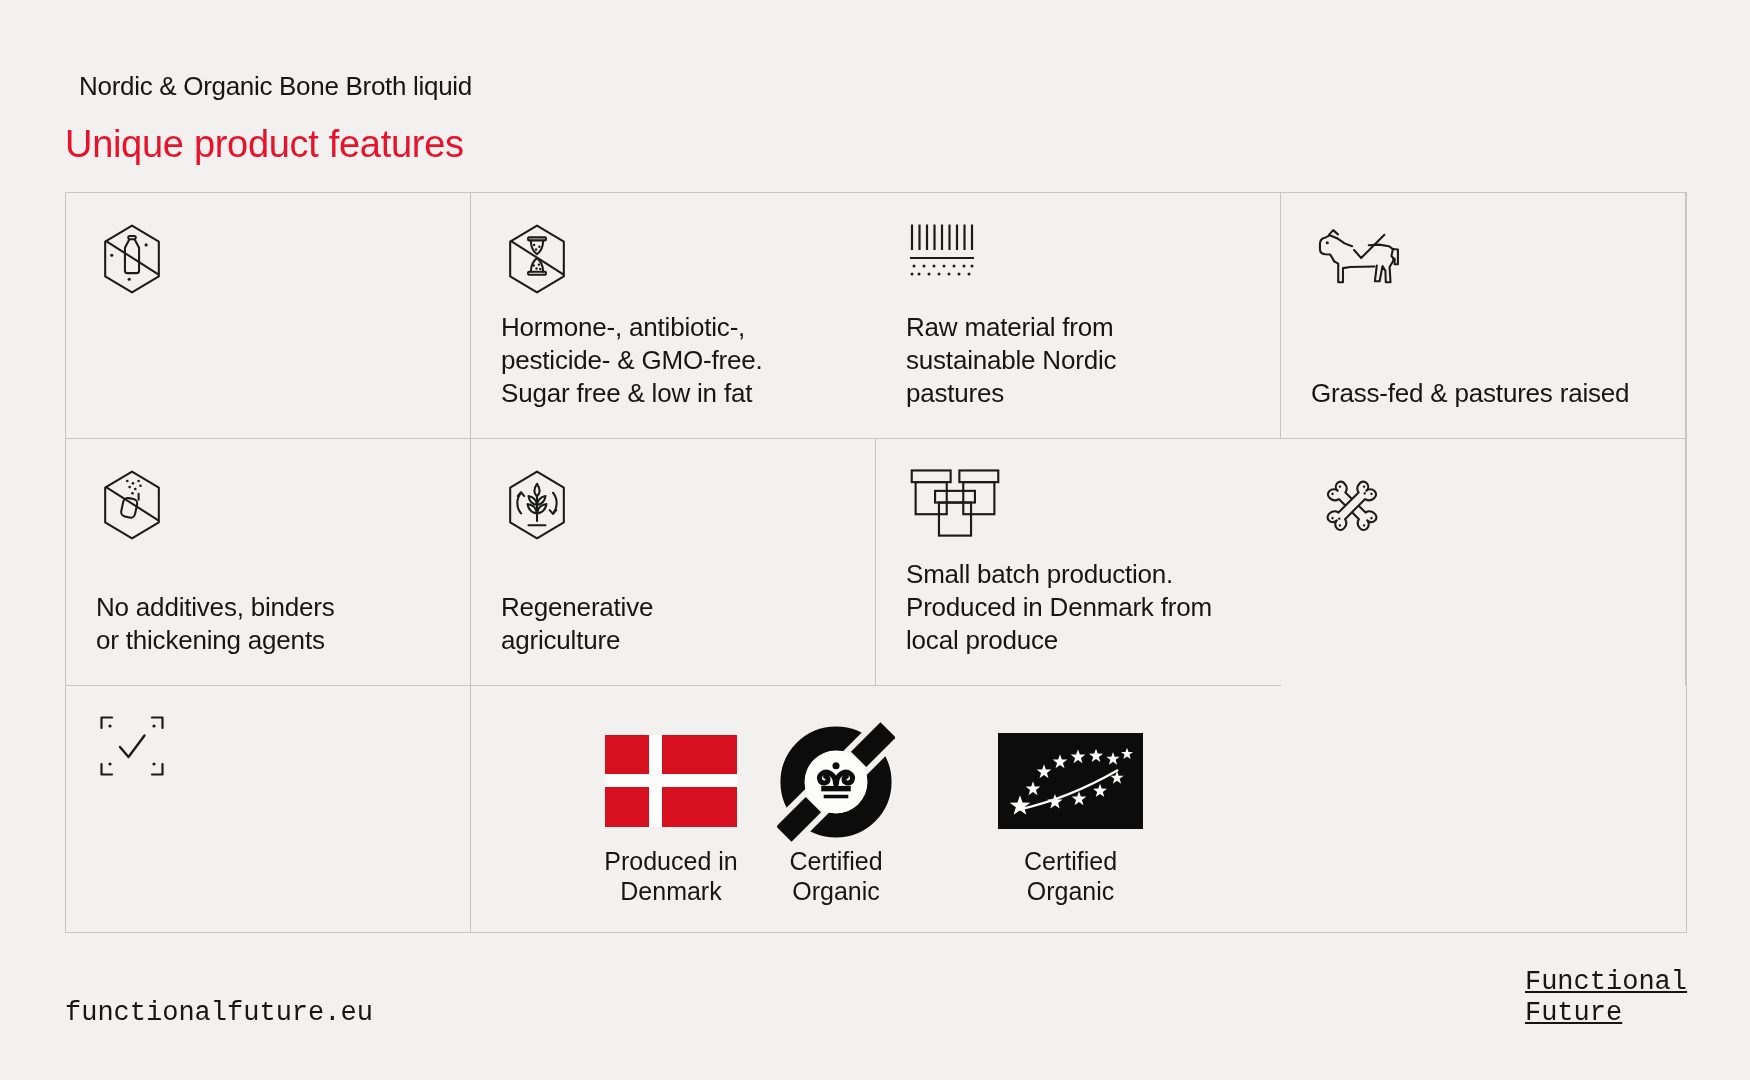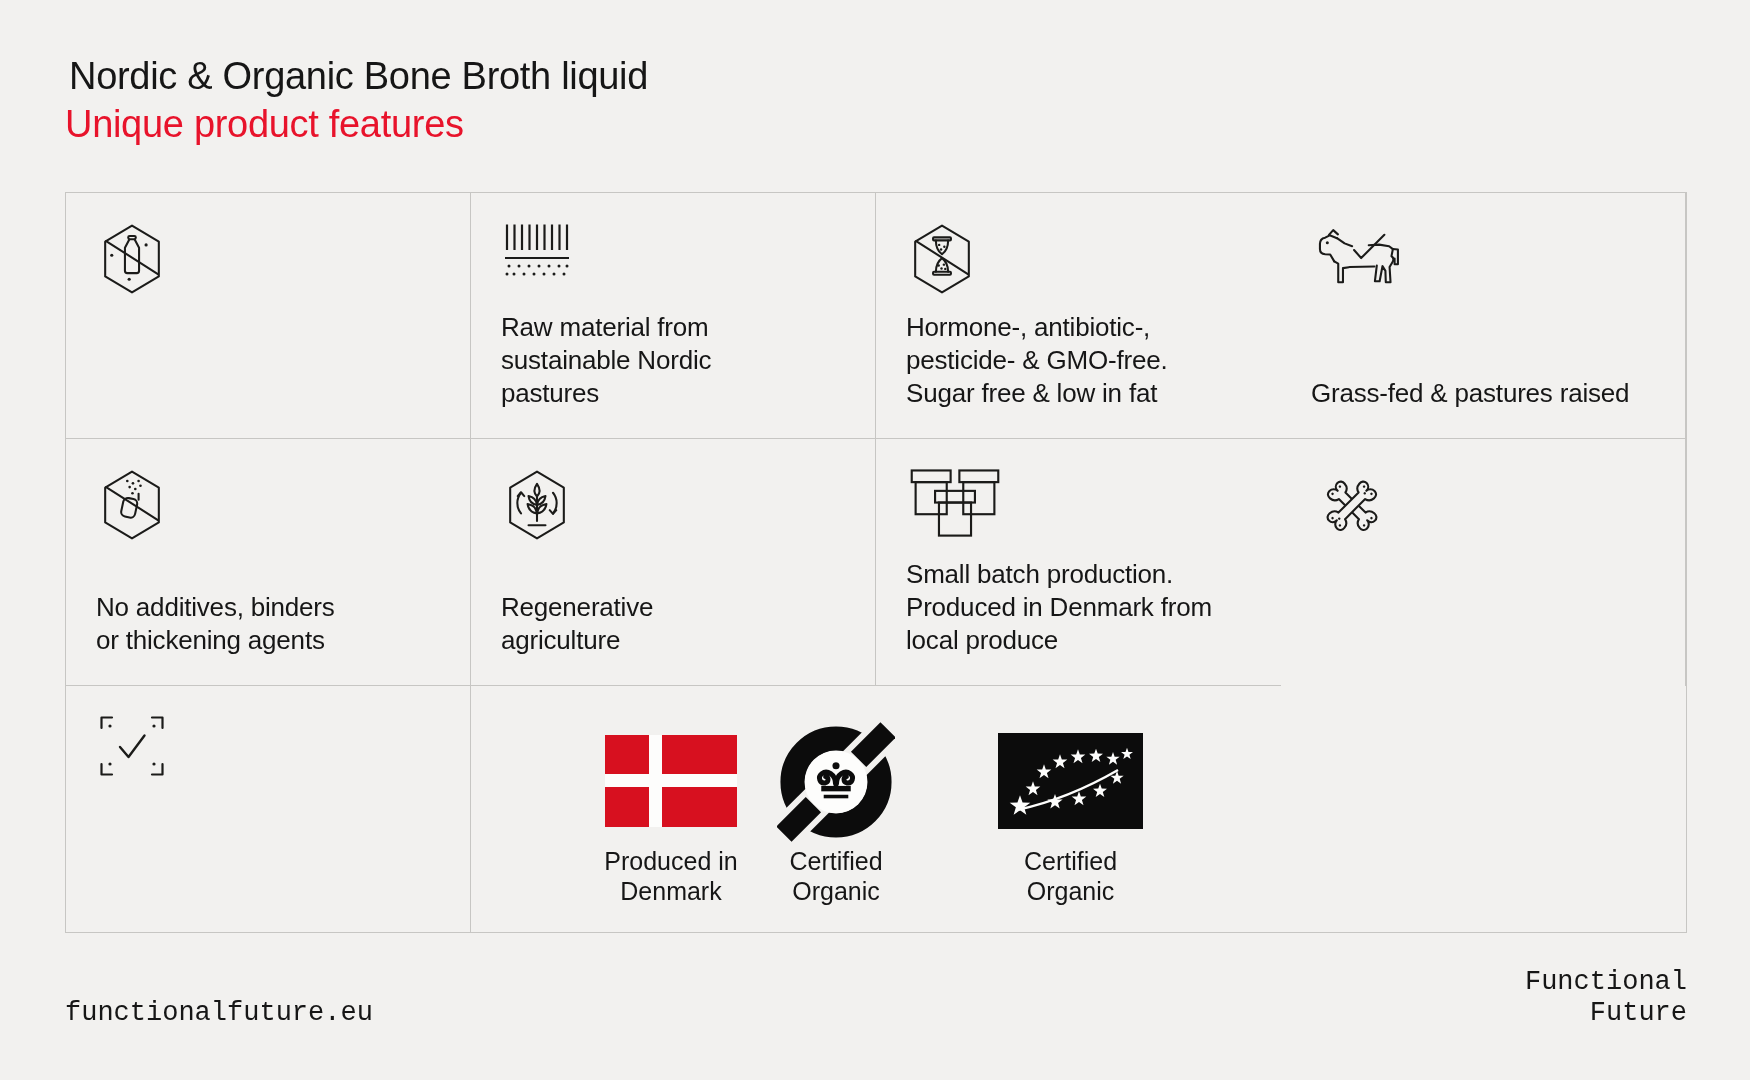--- a/index.html
+++ b/index.html
@@ -5,21 +5,21 @@
   html,body{margin:0;padding:0;}
   body{
     width:1750px;height:1080px;
     background:#f2f1ef;
     font-family:"Liberation Sans","DejaVu Sans",sans-serif;
     color:#161616;
     position:relative;
     overflow:hidden;
   }
   .header{position:absolute;left:65px;top:50px;}
-  .title{font-size:38px;line-height:44px;font-weight:400;letter-spacing:-0.3px;margin:4px;}
+  .title{font-size:26px;line-height:44px;font-weight:400;letter-spacing:-0.3px;margin:14px;}
   .subtitle{font-size:38px;line-height:44px;font-weight:400;letter-spacing:-0.3px;margin:2px 0 0 0;color:#e8132b;}
 
   .grid{
     position:absolute;left:65px;top:192px;width:1622px;height:741px;
     display:grid;grid-template-columns:repeat(4,1fr);grid-template-rows:repeat(3,1fr);
     border:1px solid #c7c6c3;box-sizing:border-box;
   }
   .cell{
     position:relative;box-sizing:border-box;
     padding:30px 26px 28px 30px;
@@ -43,21 +43,21 @@
     margin-top:4px;font-size:25px;line-height:30px;text-align:center;white-space:pre-line;
   }
   .b1{width:220px;} .b2{width:110px;} .b3{width:215px;margin-left:72px;}
 
   .footer{
     position:absolute;left:65px;right:63px;bottom:51px;
     display:flex;justify-content:space-between;align-items:flex-end;
     font-family:"Liberation Mono","DejaVu Sans Mono",monospace;
     font-size:27px;line-height:31px;
   }
-  .brand{text-align:right;white-space:pre-line;}
+  .brand{white-space:pre-line;text-decoration:underline;}
 
   svg{display:block;}
   .ln{fill:none;stroke:#1b1b19;stroke-width:2.2;}
   .lnr{fill:none;stroke:#1b1b19;stroke-width:2.2;stroke-linecap:round;stroke-linejoin:round;}
   .dot{fill:#1b1b19;stroke:none;}
 </style>
 </head>
 <body>
 
 <div class="header">
@@ -73,20 +73,43 @@
       <svg width="64" height="72" viewBox="0 0 68 76">
         <polygon class="lnr" points="34,2.5 62.5,19.5 62.5,56.5 34,73.5 5.5,56.5 5.5,19.5"></polygon>
         <rect class="lnr" x="30" y="13.5" width="8" height="3.5" rx="1.5"></rect>
         <path class="lnr" d="M31,17.5 L26.5,26 L26.5,50.5 Q26.5,53 29,53 L39,53 Q41.5,53 41.5,50.5 L41.5,26 L37,17.5"></path>
         <line class="lnr" x1="6.5" y1="19" x2="61.5" y2="54"></line>
         <circle class="dot" cx="49" cy="23" r="1.7"></circle>
         <circle class="dot" cx="12.5" cy="34" r="1.7"></circle>
         <circle class="dot" cx="31" cy="59.5" r="1.7"></circle>
       </svg>
     </span>
+  </div>
+
+  <div class="cell bb">
+    <span class="icon">
+      <svg width="64" height="72" viewBox="0 0 68 76">
+        <polygon class="lnr" points="34,2.5 62.5,19.5 62.5,56.5 34,73.5 5.5,56.5 5.5,19.5"></polygon>
+        <rect class="lnr" x="24.5" y="15" width="19" height="3.2" rx="1"></rect>
+        <path class="lnr" d="M27.5,18.5 Q27.5,28 34,33 Q40.5,28 40.5,18.5"></path>
+        <path class="lnr" d="M27.5,51.5 Q27.5,42 34,37 Q40.5,42 40.5,51.5"></path>
+        <rect class="lnr" x="24.5" y="51.5" width="19" height="3.2" rx="1"></rect>
+        <circle class="dot" cx="31" cy="23" r="1.3"></circle>
+          <circle class="dot" cx="36.5" cy="25" r="1.3"></circle>
+        <circle class="dot" cx="33" cy="28" r="1.3"></circle>
+        <circle class="dot" cx="30.5" cy="45" r="1.3"></circle>
+          <circle class="dot" cx="36" cy="44" r="1.3"></circle>
+        <circle class="dot" cx="33.5" cy="48" r="1.3"></circle>
+          <circle class="dot" cx="37.5" cy="48.5" r="1.3"></circle>
+        <line class="lnr" x1="6.5" y1="19" x2="61.5" y2="54"></line>
+      </svg>
+    </span>
+    <p class="label">Hormone-, antibiotic-,
+pesticide- &amp; GMO-free.
+Sugar free &amp; low in fat</p>
   </div>
 
   <div class="cell br bb">
     <span class="icon">
       <svg width="66" height="56" viewBox="0 0 66 56">
         <g class="ln">
           <line x1="2" y1="1.5" x2="2" y2="27"></line>
             <line x1="9.5" y1="1.5" x2="9.5" y2="27"></line>
           <line x1="17" y1="1.5" x2="17" y2="27"></line>
             <line x1="24.5" y1="1.5" x2="24.5" y2="27"></line>
@@ -111,43 +134,20 @@
           <circle cx="29" cy="51" r="1.5"></circle>
             <circle cx="39" cy="51" r="1.5"></circle>
             <circle cx="49" cy="51" r="1.5"></circle>
           <circle cx="59" cy="51" r="1.5"></circle>
         </g>
       </svg>
     </span>
     <p class="label">Raw material from
 sustainable Nordic
 pastures</p>
-  </div>
-
-  <div class="cell bb">
-    <span class="icon">
-      <svg width="64" height="72" viewBox="0 0 68 76">
-        <polygon class="lnr" points="34,2.5 62.5,19.5 62.5,56.5 34,73.5 5.5,56.5 5.5,19.5"></polygon>
-        <rect class="lnr" x="24.5" y="15" width="19" height="3.2" rx="1"></rect>
-        <path class="lnr" d="M27.5,18.5 Q27.5,28 34,33 Q40.5,28 40.5,18.5"></path>
-        <path class="lnr" d="M27.5,51.5 Q27.5,42 34,37 Q40.5,42 40.5,51.5"></path>
-        <rect class="lnr" x="24.5" y="51.5" width="19" height="3.2" rx="1"></rect>
-        <circle class="dot" cx="31" cy="23" r="1.3"></circle>
-          <circle class="dot" cx="36.5" cy="25" r="1.3"></circle>
-        <circle class="dot" cx="33" cy="28" r="1.3"></circle>
-        <circle class="dot" cx="30.5" cy="45" r="1.3"></circle>
-          <circle class="dot" cx="36" cy="44" r="1.3"></circle>
-        <circle class="dot" cx="33.5" cy="48" r="1.3"></circle>
-          <circle class="dot" cx="37.5" cy="48.5" r="1.3"></circle>
-        <line class="lnr" x1="6.5" y1="19" x2="61.5" y2="54"></line>
-      </svg>
-    </span>
-    <p class="label">Hormone-, antibiotic-,
-pesticide- &amp; GMO-free.
-Sugar free &amp; low in fat</p>
   </div>
 
   <div class="cell br bb">
     <span class="icon">
       <svg width="98" height="72" viewBox="0 0 100 76">
         <g class="lnr">
           <path d="M21.5,16 L13.8,13 L9,15.5 Q3.5,16.5 3.5,22 L3.5,27.5 Q3.5,32.5 9,33 L14.3,33.2 L18.6,40.5"></path>
           <path d="M13,12.5 L17.5,7.5 L22.5,12"></path>
           <path d="M21.5,16 L29.5,21.5 L37.5,24.5"></path>
           <path d="M39.5,28.5 L47,37 L71.5,12.5"></path>

